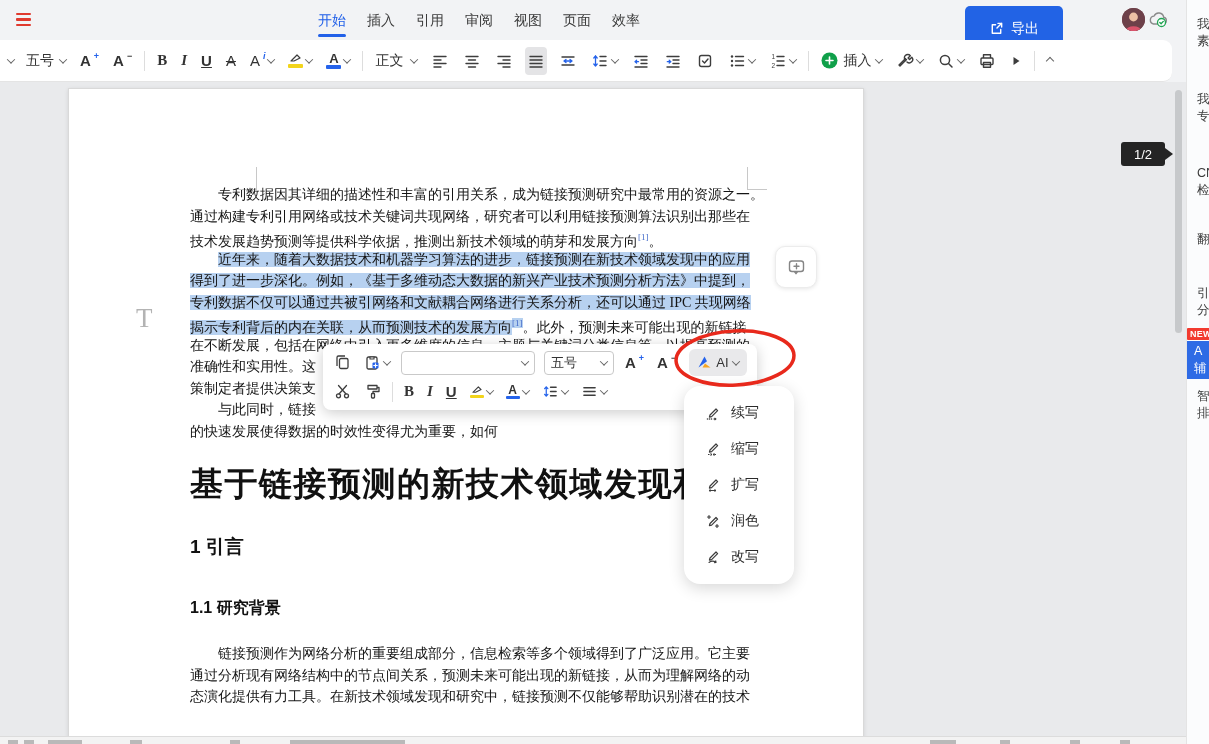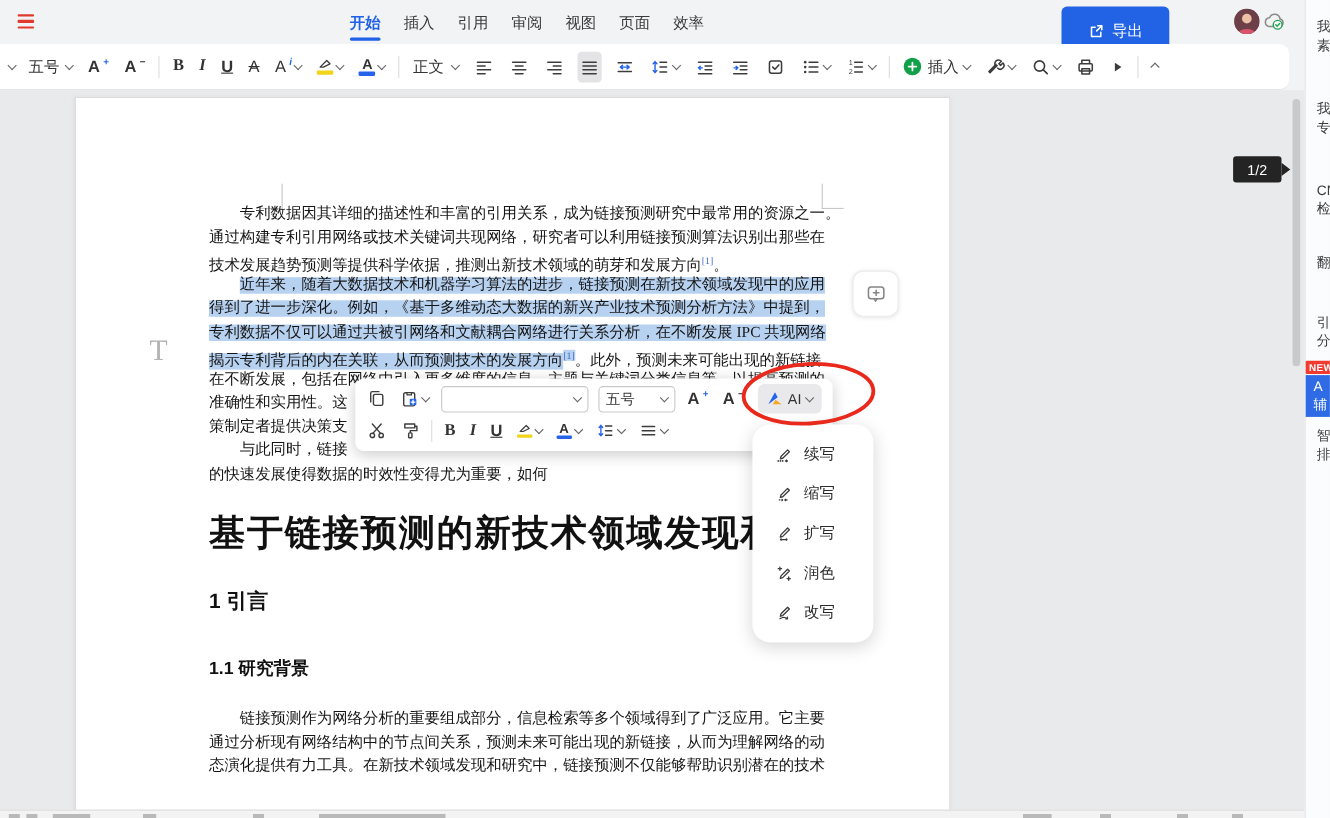--- a/index.html
+++ b/index.html
@@ -6,21 +6,21 @@
   html,body { width:1209px; height:744px; overflow:hidden; }
   body { font-family:"Liberation Sans", sans-serif; background:#f2f3f5; position:relative; }
   #root { position:absolute; inset:0; width:1209px; height:744px; overflow:hidden; }
 
   
   .topbar { position:absolute; left:0; top:0; width:1186px; height:40px; background:#f2f3f5; }
   .menu-logo { position:absolute; left:16px; top:13px; width:15px; height:13px; display:flex; flex-direction:column; justify-content:space-between; cursor:pointer; }
   .menu-logo i { display:block; height:2.4px; background:#e03a2e; border-radius:1px; }
   .tabs { position:absolute; left:317px; top:0; height:40px; display:flex; gap:19px; align-items:center; }
   .tab { font-size:14px; color:#3a3a3a; padding:0 1px; height:40px; line-height:40px; position:relative; cursor:pointer; white-space:nowrap; }
-  .tab.active { color:#2160e8; font-weight:bold; }
+  .tab.active { color:#2160e8; font-weight:normal; }
   .tab.active::after { content:""; position:absolute; left:50%; transform:translateX(-50%); bottom:3px; width:28px; height:3px; border-radius:2px; background:#2160e8; }
   .export-btn { position:absolute; left:965px; top:6px; width:98px; height:45px; background:#2263e5; border-radius:5px; display:flex; align-items:center; justify-content:center; gap:7px; color:#fff; font-size:14px; cursor:pointer; }
   .avatar { position:absolute; left:1122px; top:8px; width:23px; height:23px; border-radius:50%; overflow:hidden; background:#7c4a52; }
   .cloud-ic { position:absolute; left:1147px; top:8px; width:23px; height:23px; }
 
   
   .toolbar { position:absolute; left:0; top:40px; width:1172px; height:42px; background:#ffffff; border-bottom:1px solid #e4e4e4; border-radius:0 9px 9px 0; display:flex; align-items:center; padding:0 8px; gap:10px; }
   .tbtn { display:flex; align-items:center; gap:3px; height:28px; padding:0 2px; border-radius:4px; cursor:pointer; color:#3d3d3d; flex:none; }
   .tbtn.active { background:#e4e4e6; }
   .tdiv { width:1px; height:20px; background:#ddd; flex:none; }
@@ -288,21 +288,21 @@
       <div class="mark l"></div>
       <div class="mark r"></div>
     </div>
 
     <div class="line ind" style="top:102px"><span>专利数据因其详细的描述性和丰富的引用关系，成为链接预测研究中最常用的资源之一。</span></div>
     <div class="line" style="top:123.5px"><span>通过构建专利引用网络或技术关键词共现网络，研究者可以利用链接预测算法识别出那些在</span></div>
     <div class="line" style="top:145px"><span>技术发展趋势预测等提供科学依据，推测出新技术领域的萌芽和发展方向</span><span class="cite">[1]</span><span>。</span></div>
 
     <div class="line ind" style="top:166.5px"><span class="hl">近年来，随着大数据技术和机器学习算法的进步，链接预测在新技术领域发现中的应用</span></div>
     <div class="line" style="top:188px"><span class="hl">得到了进一步深化。例如，《基于多维动态大数据的新兴产业技术预测分析方法》中提到，</span></div>
-    <div class="line" style="top:209.5px"><span class="hl">专利数据不仅可以通过共被引网络和文献耦合网络进行关系分析，在不断发展 IPC 共现网络</span></div>
+    <div class="line" style="top:209.5px"><span class="hl">专利数据不仅可以通过共被引网络和文献耦合网络进行关系分析，还可以通过 IPC 共现网络</span></div>
     <div class="line" style="top:231px"><span class="hl">揭示专利背后的内在关联，从而预测技术的发展方向</span><span class="hl cite">[1]</span><span>。此外，预测未来可能出现的新链接</span></div>
     <div class="line" style="top:252.5px"><span>在不断发展，包括在网络中引入更多维度的信息，主题与关键词分类信息等，以提高预测的</span></div>
     <div class="line" style="top:274px"><span>准确性和实用性。这</span></div>
     <div class="line" style="top:295.5px"><span>策制定者提供决策支</span></div>
     <div class="line ind" style="top:317px"><span>与此同时，链接</span></div>
     <div class="line" style="top:338.5px"><span>的快速发展使得数据的时效性变得尤为重要，如何</span></div>
 
     <div class="doc-title">基于链接预测的新技术领域发现和研究</div>
     <div class="h1">1 引言</div>
     <div class="h2">1.1 研究背景</div>

